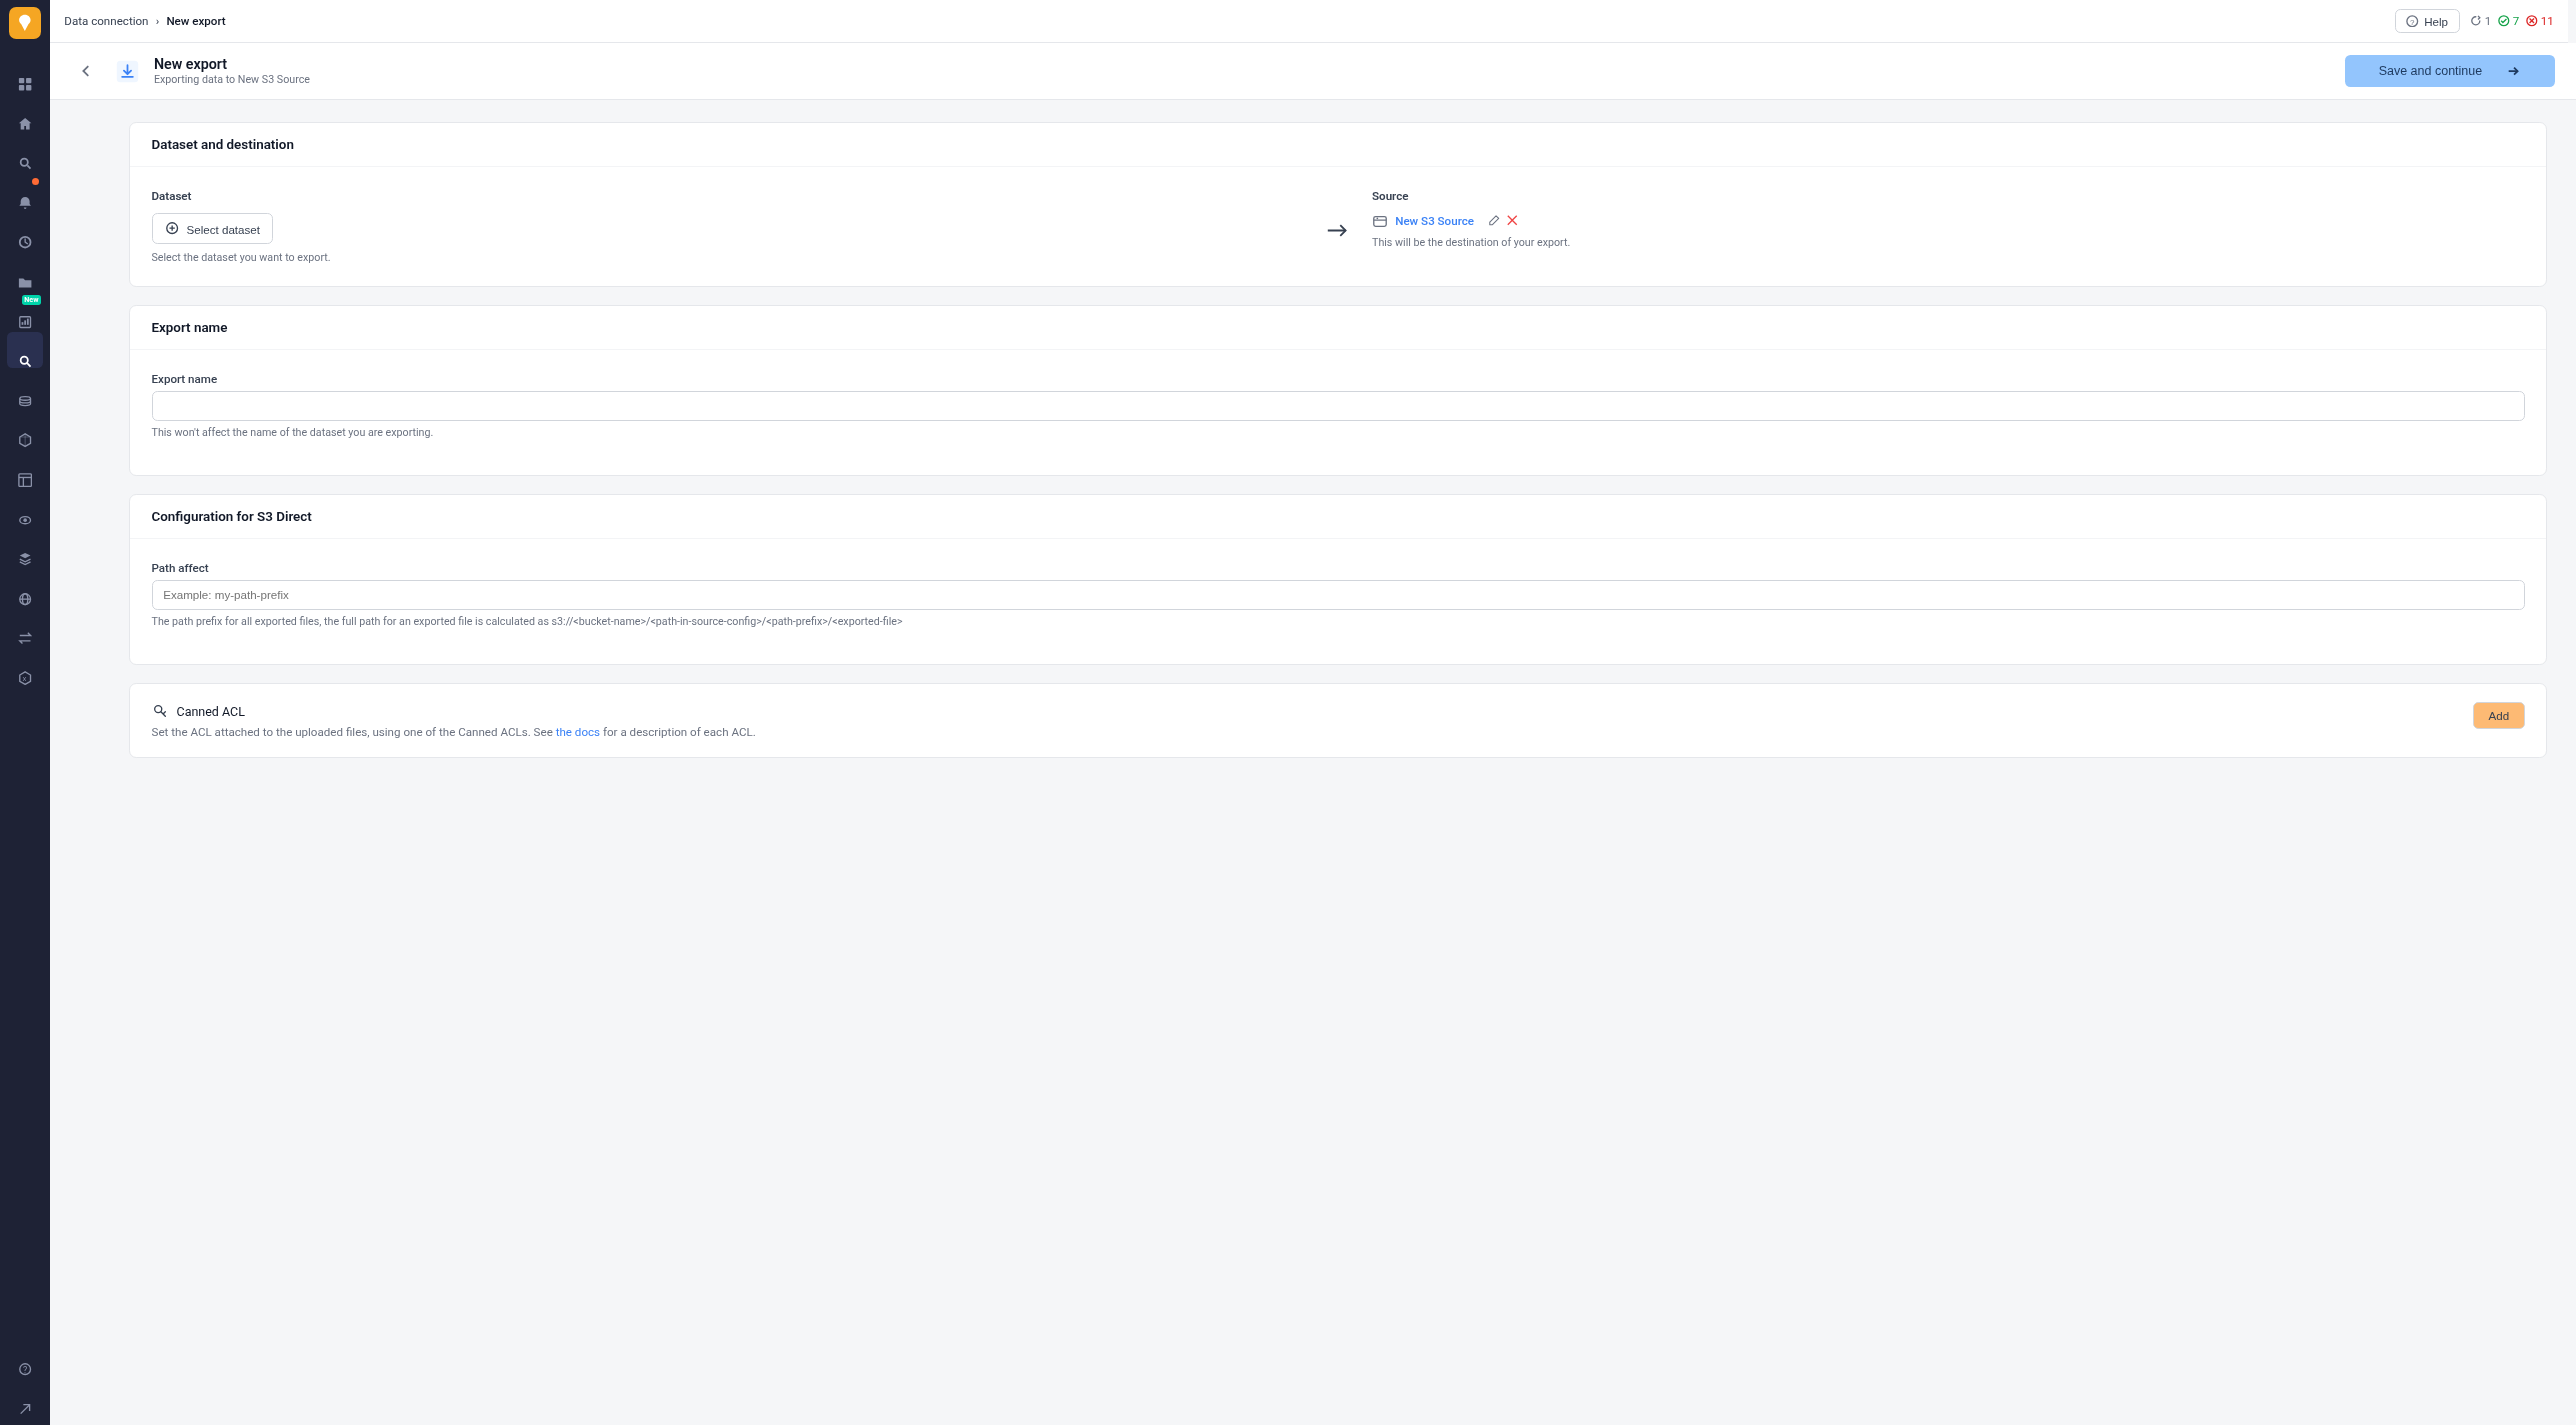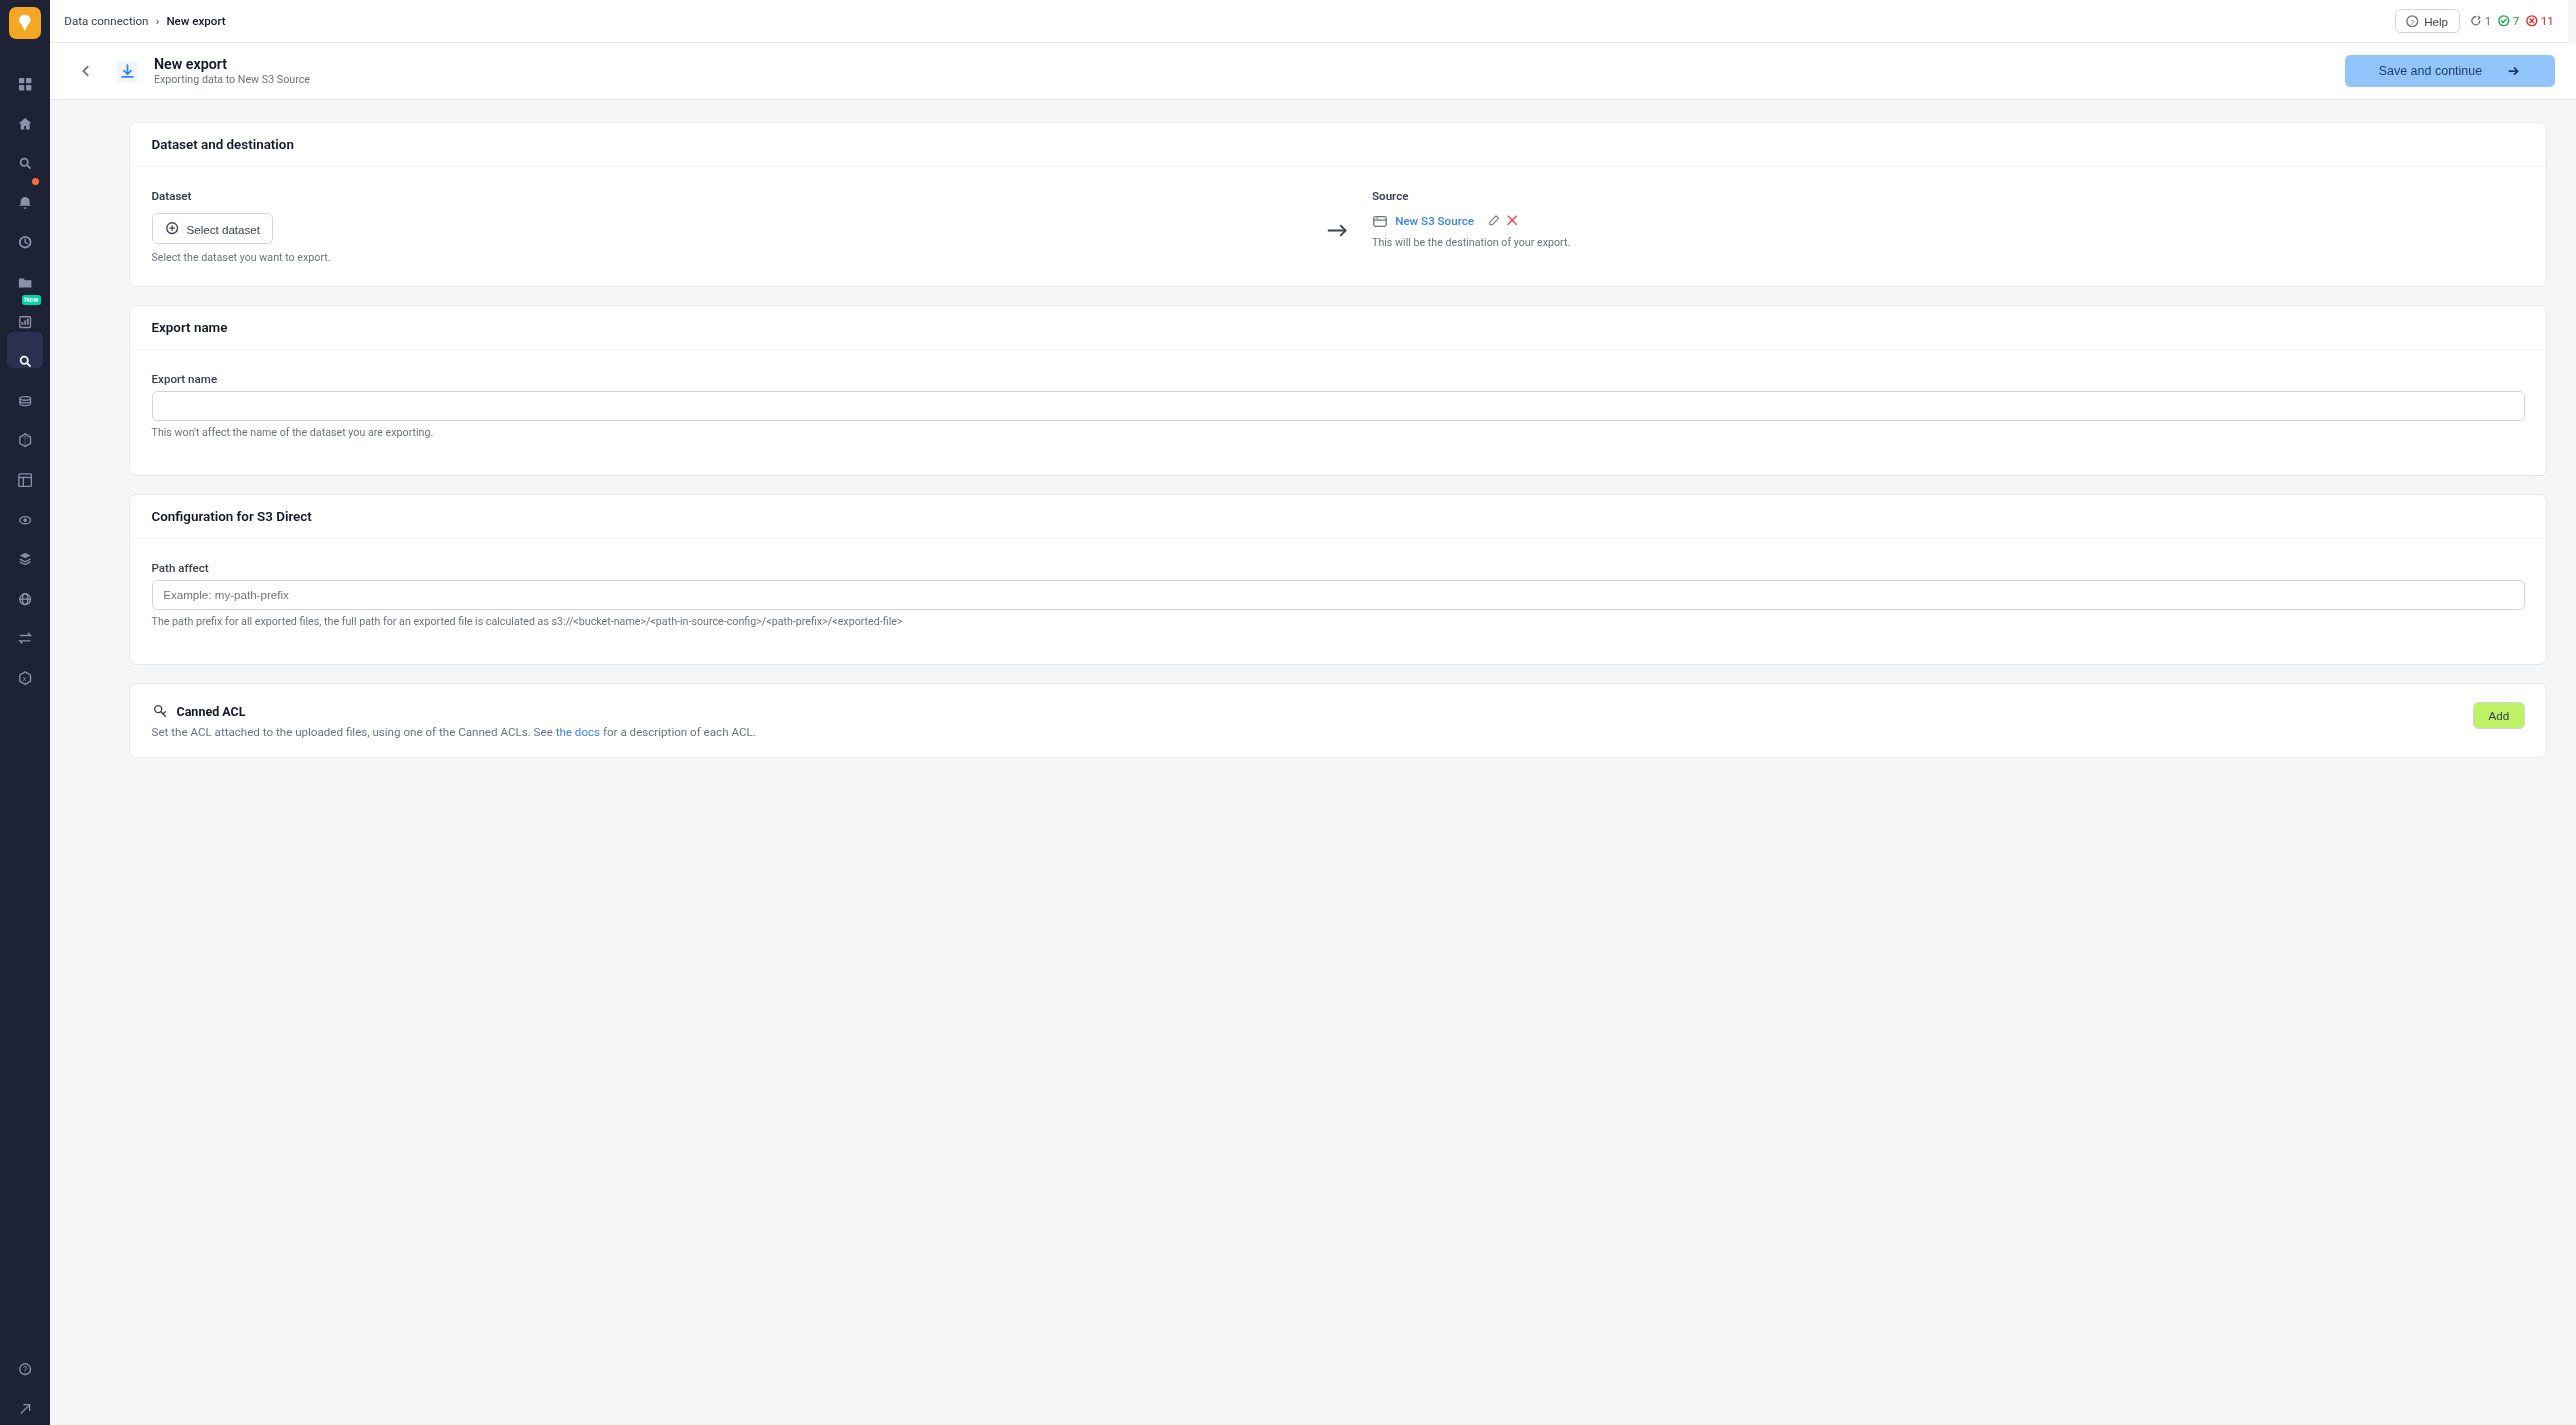--- a/index.html
+++ b/index.html
@@ -237,25 +237,25 @@
 
     
     .canned-acl-header {
       display: flex; align-items: flex-start; justify-content: space-between;
       padding: 18px 21.5px;
     }
     .canned-acl-title-row {
       display: flex; align-items: center; gap: 9px;
     }
     .canned-acl-icon { font-size: 16px; color: #374151; }
-    .canned-acl-title { font-size: 12.5px; font-weight: 700; color: #111827; }
+    .canned-acl-title { font-size: 12.5px; font-weight: 400; color: #111827; }
     .canned-acl-desc { font-size: 11.6px; color: #6b7280; margin-top: 3.6px; }
     .canned-acl-desc a { color: #3b82f6; text-decoration: none; }
     .add-btn {
-      background: #bef264;
+      background: #fdba74;
       border: 0.9px solid #d1d5db;
       border-radius: 5.4px;
       padding: 6.3px 14.3px;
       font-size: 11.6px;
       font-weight: 500;
       color: #374151;
       cursor: pointer;
       white-space: nowrap;
       flex-shrink: 0;
     }

